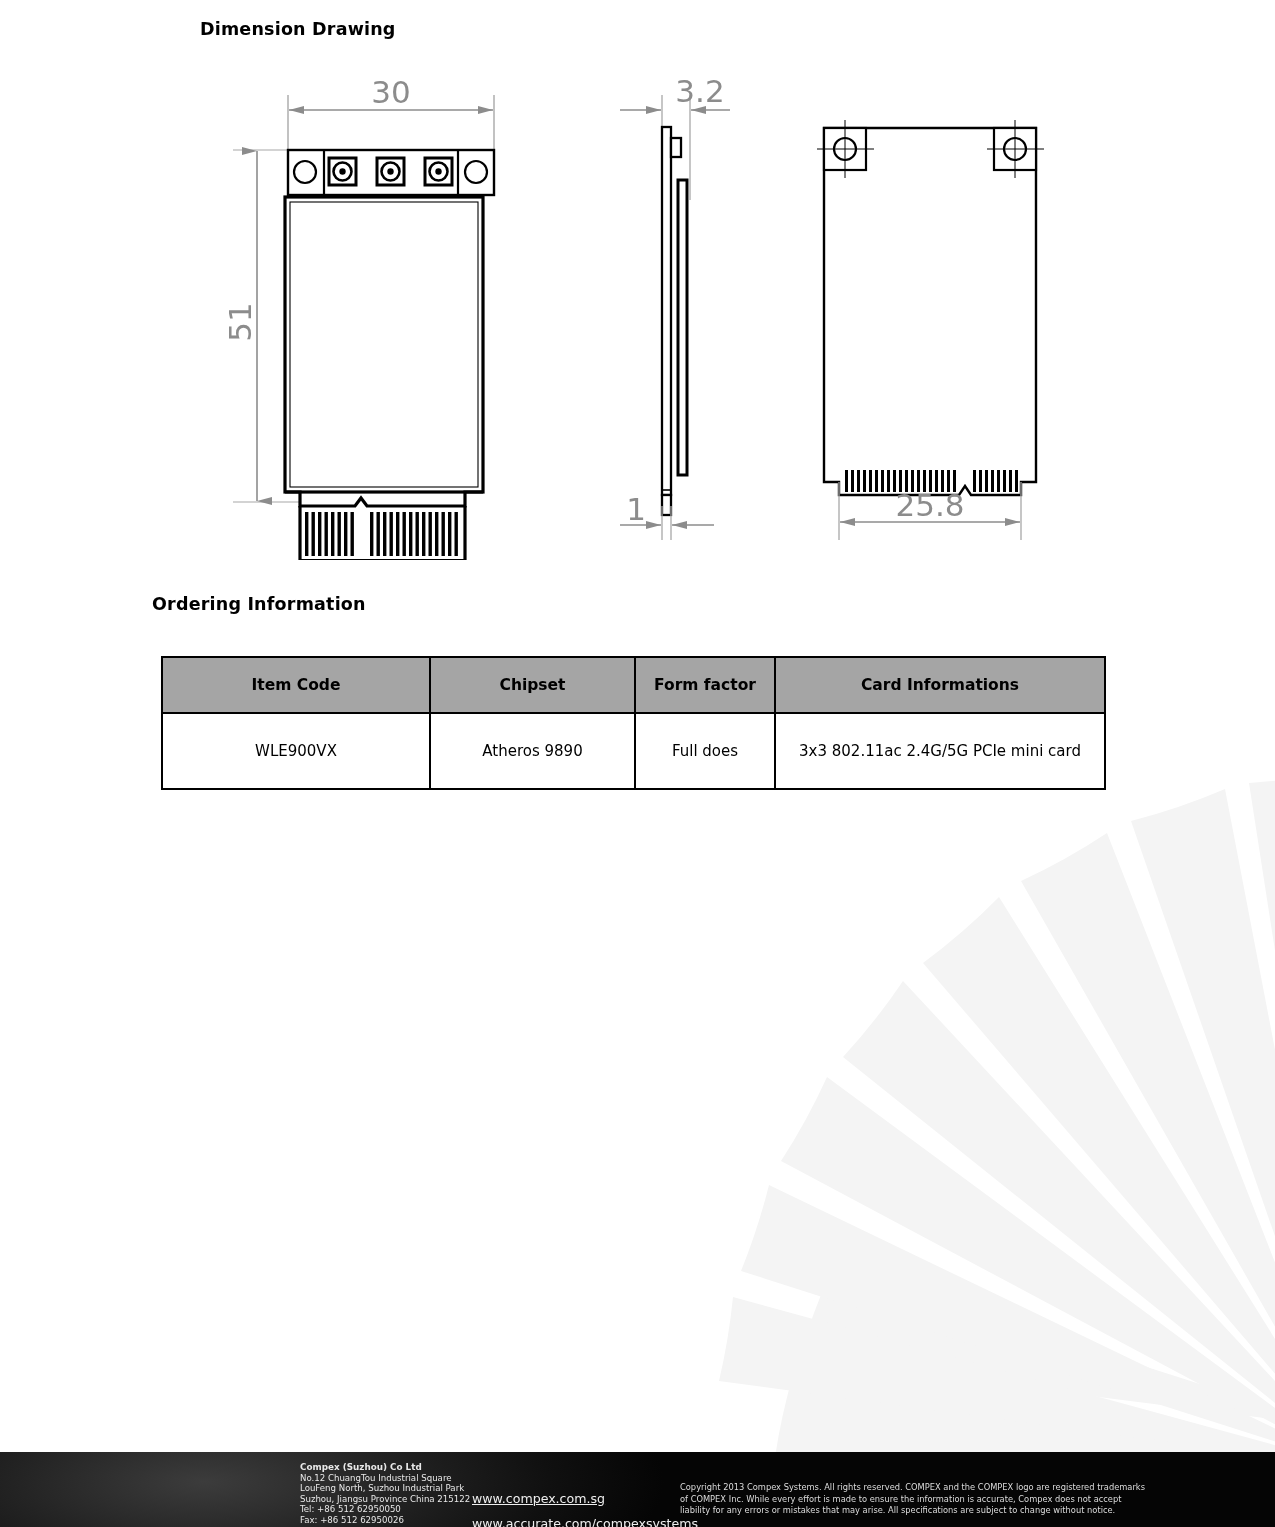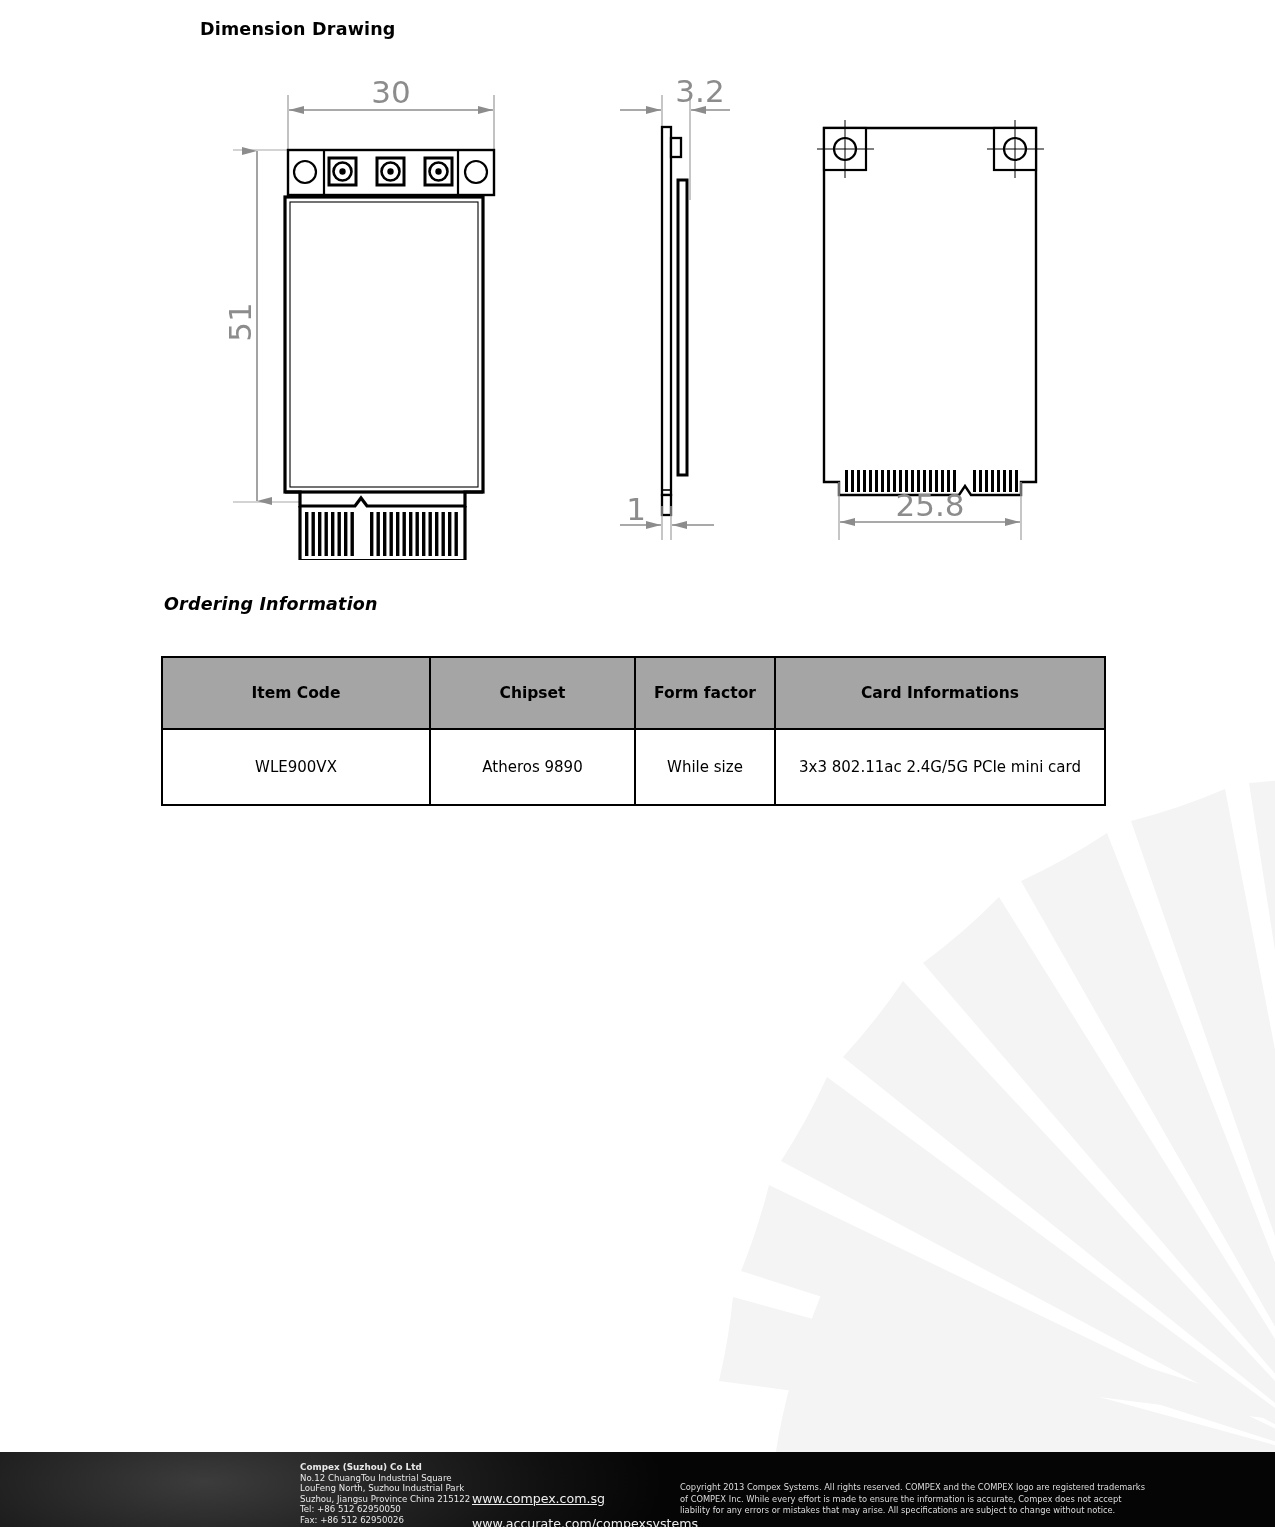--- a/index.html
+++ b/index.html
@@ -35,21 +35,21 @@
 
   .section-title {
     position: absolute;
     font-family: "DejaVu Sans", sans-serif;
     font-weight: bold;
     font-size: 17.5px;
     letter-spacing: 0.2px;
     color: #000;
   }
   #title-dimension { left: 168px; top: 4px; margin-left: 32px; }
-  #title-ordering  { left: 164px; top: 579px; font-style: italic; }
+  #title-ordering  { left: 152px; top: 579px; }
 
   
   #drawing {
     position: absolute;
     left: 0px;
     top: 70px;
     width: 1275px;
     height: 490px;
   }
 
@@ -65,21 +65,21 @@
   #order-table th, #order-table td {
     border: 2px solid #000000;
     text-align: center;
     font-family: "DejaVu Sans", sans-serif;
   }
   #order-table th {
     background: #a5a5a5;
     font-size: 15.5px;
     font-weight: bold;
     height: 38px;
-    padding: 16px 4px;
+    padding: 8px 4px;
   }
   #order-table td {
     background: #ffffff;
     font-size: 15px;
     font-weight: normal;
     height: 74px;
     padding: 0 4px;
   }
   .col-item  { width: 258px; }
   .col-chip  { width: 195px; }
@@ -343,21 +343,21 @@
         <th class="col-item">Item Code</th>
         <th class="col-chip">Chipset</th>
         <th class="col-form">Form factor</th>
         <th class="col-info">Card Informations</th>
       </tr>
     </thead>
     <tbody>
       <tr>
         <td>WLE900VX</td>
         <td>Atheros 9890</td>
-        <td>While size</td>
+        <td>Full does</td>
         <td>3x3 802.11ac 2.4G/5G PCIe mini card</td>
       </tr>
     </tbody>
   </table>
 
 </div>
 
 <div id="footer">
   <div id="footer-inner">
 

